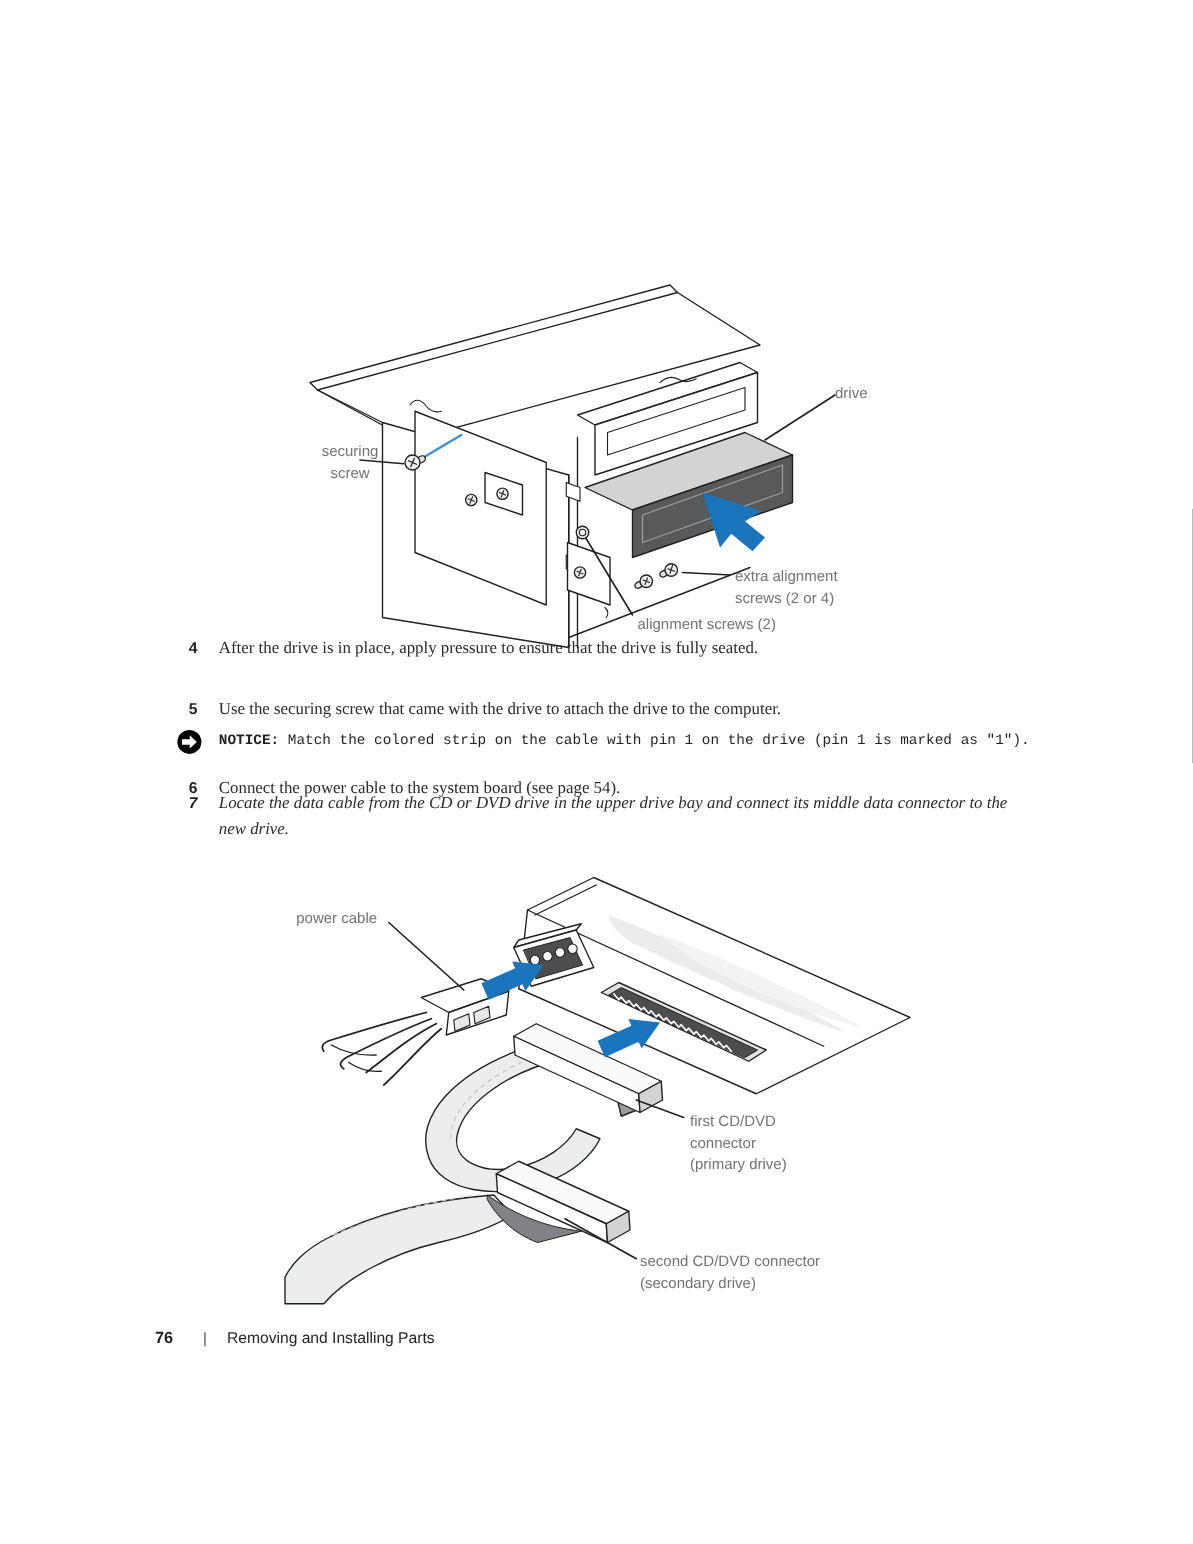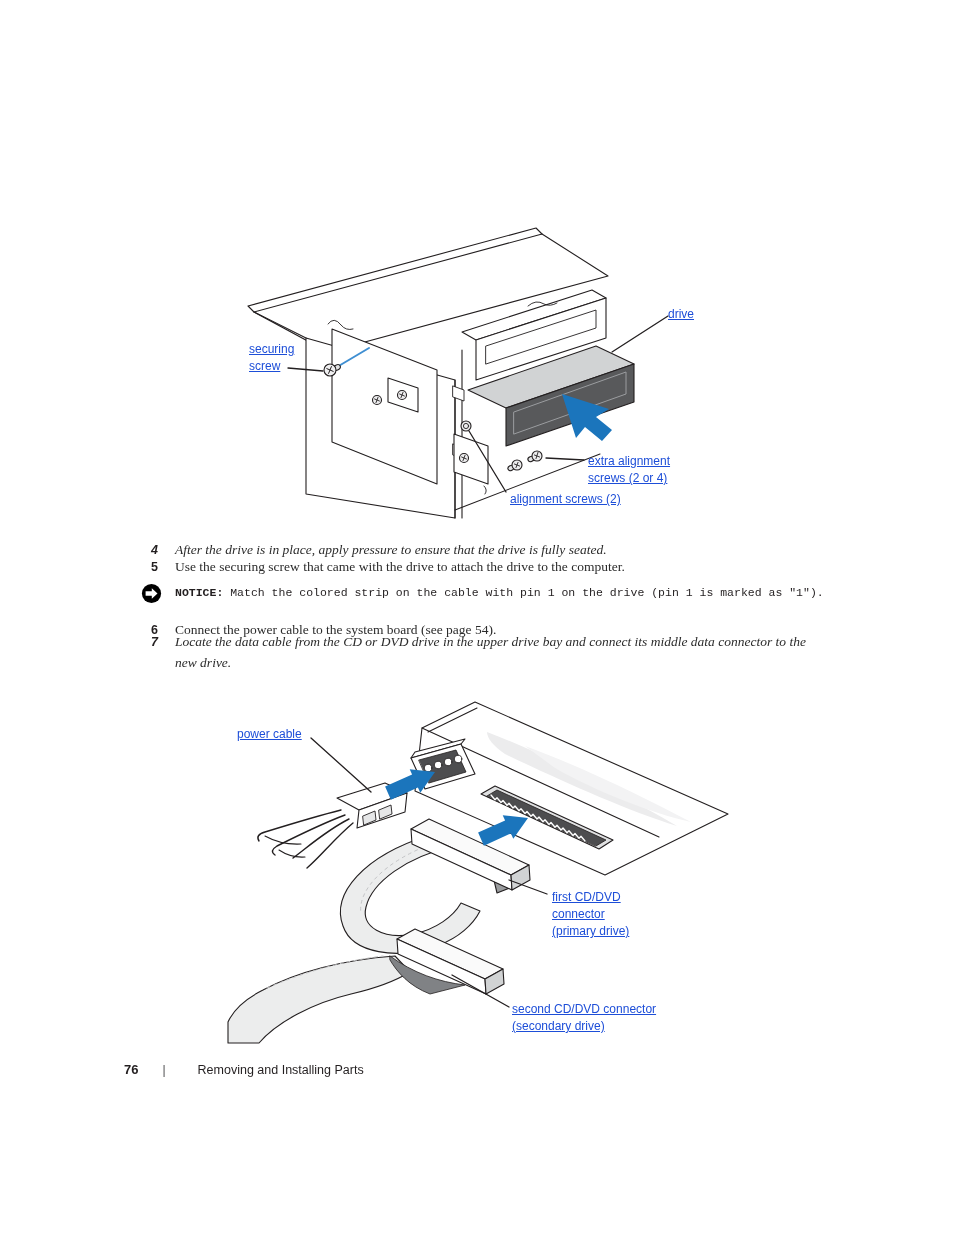--- a/index.html
+++ b/index.html
@@ -4,21 +4,21 @@
 <style>
   html,body{margin:0;padding:0;background:#888;}
   .page{
     position:relative;width:954px;height:1235px;background:#ffffff;
     margin:0 auto;overflow:hidden;
     font-family:"Liberation Sans",sans-serif;color:#231f20;
   }
   svg{position:absolute;overflow:visible;}
   .fig-label{
     position:absolute;font-family:"Liberation Sans",sans-serif;
-    font-size:12px;line-height:17px;color:#1d4ed8;letter-spacing:0px;text-decoration:underline;
+    font-size:12px;line-height:17px;color:#737373;letter-spacing:0px;
   }
   .step{
     position:absolute;left:151px;width:660px;
     font-family:"Liberation Serif",serif;font-size:13.5px;line-height:19.5px;color:#2b2b2b;
     padding-left:24px;text-indent:-24px;
   }
   .step .step-num{
     display:inline-block;width:24px;text-indent:0;
     font-family:"Liberation Sans",sans-serif;font-weight:bold;font-size:12.5px;color:#231f20;
   }
@@ -26,21 +26,21 @@
   .notice-row{position:absolute;left:141px;top:583px;width:760px;}
   .notice-icon{position:absolute;left:0;top:0;width:21px;height:21px;}
   .notice-text{
     position:absolute;left:34px;top:3px;white-space:nowrap;
     font-family:Liberation Mono, monospace;font-size:11.5px;color:#231f20;
   }
   .notice-text b{font-weight:bold;}
   .footer{position:absolute;left:124px;top:1062px;display:flex;align-items:baseline;}
   .footer .pgnum{font-weight:bold;font-size:13px;color:#231f20;text-align:right;}
   .footer .sep{margin-left:24px;font-size:12px;color:#4d4d4f;}
-  .footer .sect{margin-left:32px;font-size:12.5px;color:#231f20;}
+  .footer .sect{margin-left:16px;font-size:12.5px;color:#231f20;}
 </style>
 </head>
 <body>
 
 <div class="page">
 
   <svg style="left:240px;top:228px;" width="530" height="292" viewBox="0 0 530 292">
     <g fill="none" stroke="#231f20" stroke-width="1.1" stroke-linejoin="round" stroke-linecap="round">
 
       <polygon points="14,84 302,6 368,48 88,124" fill="#ffffff"></polygon>
@@ -107,26 +107,26 @@
 
       <polygon points="322,166 336,210 345,199 362,213 372,202 356,189 369,181" fill="#1b75bc" stroke="none"></polygon>
 
       <path d="M48,140 L83,143" stroke-width="1.3"></path>
       <path d="M428,88 L372,124" stroke-width="1.3"></path>
       <path d="M344,232 L306,230" stroke-width="1.3"></path>
       <path d="M266,264 L229,203" stroke-width="1.3"></path>
     </g>
   </svg>
 
-  <div class="fig-label" style="left:249px;top:341px;width:62px;">securing screw</div>
+  <div class="fig-label" style="left:249px;top:353px;width:62px;text-align:center;">securing screw</div>
   <div class="fig-label" style="left:668px;top:306px;">drive</div>
   <div class="fig-label" style="left:588px;top:453px;width:104px;">extra alignment screws (2 or 4)</div>
   <div class="fig-label" style="left:510px;top:491px;width:150px;white-space:nowrap;">alignment screws (2)</div>
 
-  <div class="step" style="top:540px;font-style:italic;">
+  <div class="step" style="top:508px;">
     <span class="step-num">4</span><span>After the drive is in place, apply pressure to ensure that the drive is fully seated.</span>
   </div>
   <div class="step" style="top:557px;">
     <span class="step-num">5</span><span>Use the securing screw that came with the drive to attach the drive to the computer.</span>
   </div>
 
   <div class="notice-row">
     <svg class="notice-icon" viewBox="0 0 21 21">
       <circle cx="10.5" cy="10.5" r="9.6" fill="#000000"></circle>
       <polygon points="4.6,8.3 10.8,8.3 10.8,5.2 16.5,10.5 10.8,15.8 10.8,12.7 4.6,12.7" fill="#ffffff"></polygon>

